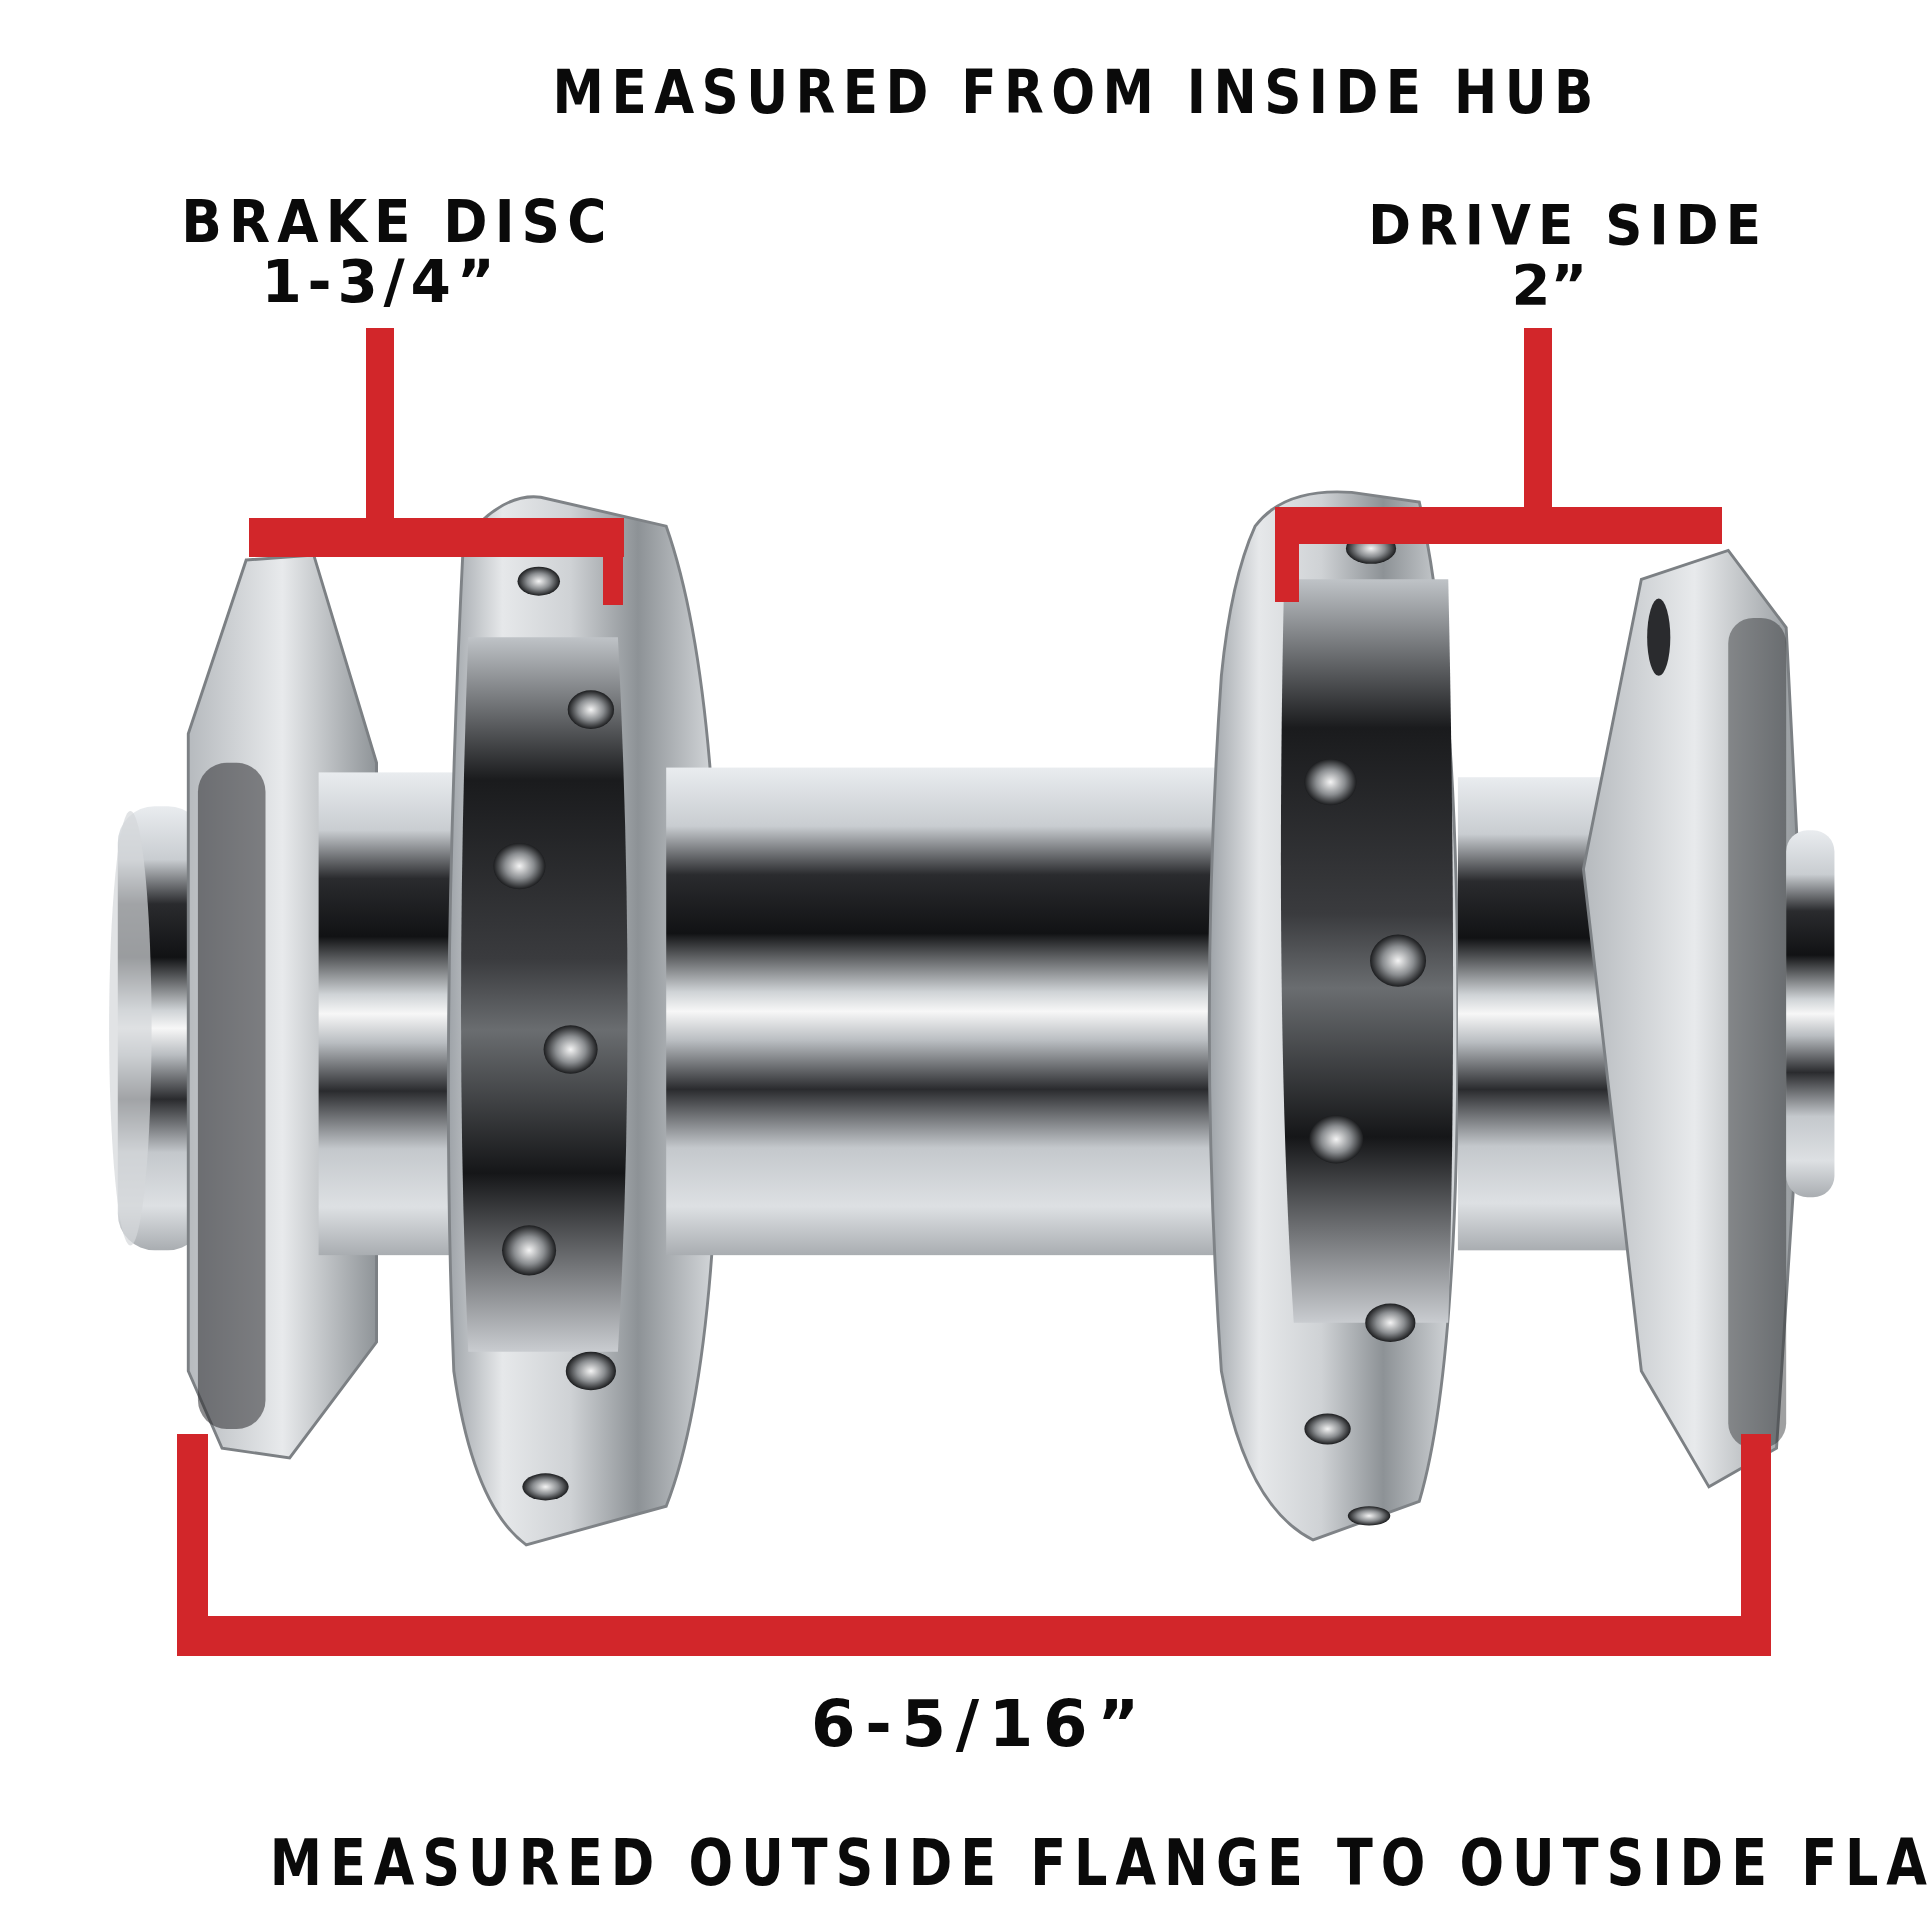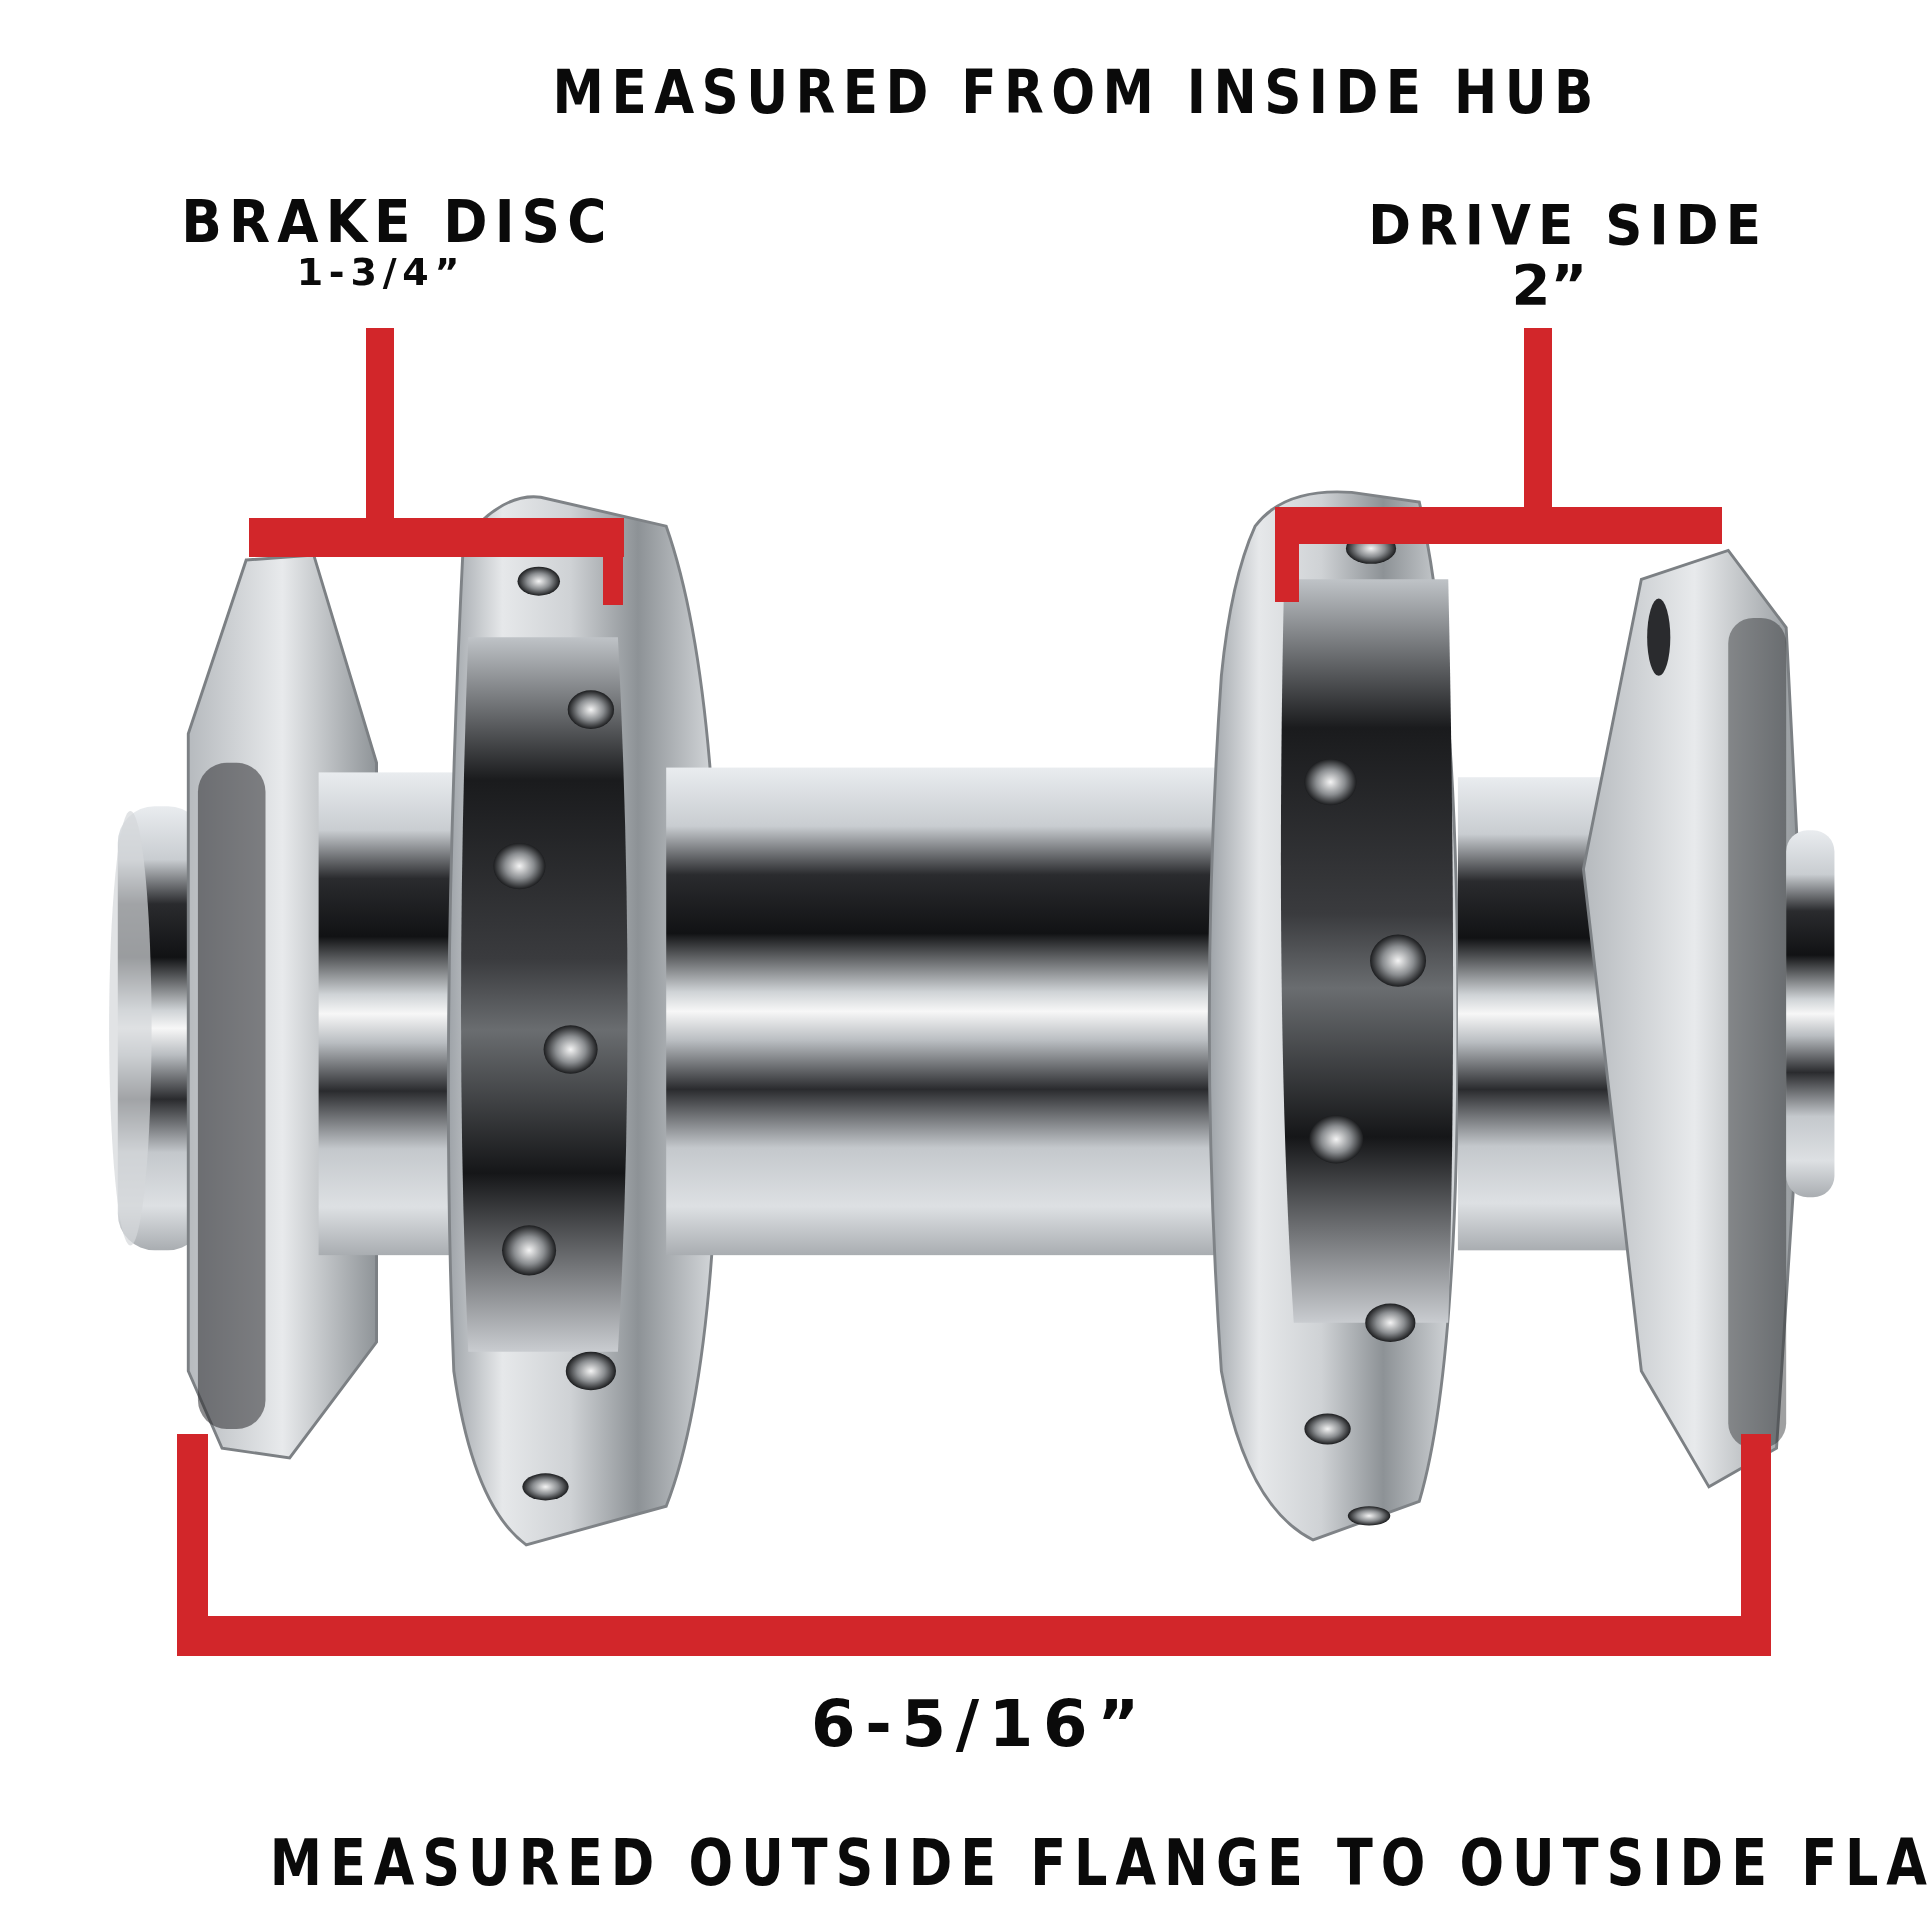--- a/index.html
+++ b/index.html
@@ -7,21 +7,21 @@
          font-family: "DejaVu Sans", sans-serif; }
   .stencil {
     position: absolute; color: #0a0a0a; font-weight: bold;
     font-family: "DejaVu Sans", sans-serif; white-space: nowrap;
     text-align: center; line-height: 1;
   }
   #title-top { left: 483px; top: 62px; width: 994px; font-size: 60px;
     letter-spacing: 8.7px; transform: scaleX(0.86); transform-origin: center; }
   #label-brake-name { left: 164px; top: 193px; width: 434px; font-size: 58px;
     letter-spacing: 7.7px; transform: scaleX(0.92); }
-  #label-brake-val { left: 241px; top: 253px; width: 280px; font-size: 38px;
+  #label-brake-val { left: 241px; top: 253px; width: 280px; font-size: 58px;
     letter-spacing: 5.8px; text-align: center; }
   #label-drive-name { left: 1352px; top: 197px; width: 406px; font-size: 56px;
     letter-spacing: 7.7px; transform: scaleX(0.92); }
   #label-drive-val { left: 1477px; top: 257px; width: 145px; font-size: 56px; }
   #overall-val { left: 811px; top: 1692px; width: 309px; font-size: 64px;
     letter-spacing: 9.7px; }
   #title-bottom { left: 116px; top: 1831px; width: 1709px; font-size: 64px;
     letter-spacing: 9.7px; transform: scaleX(0.82); transform-origin: center; }
 
   .red { position: absolute; background: #d2262a; }

